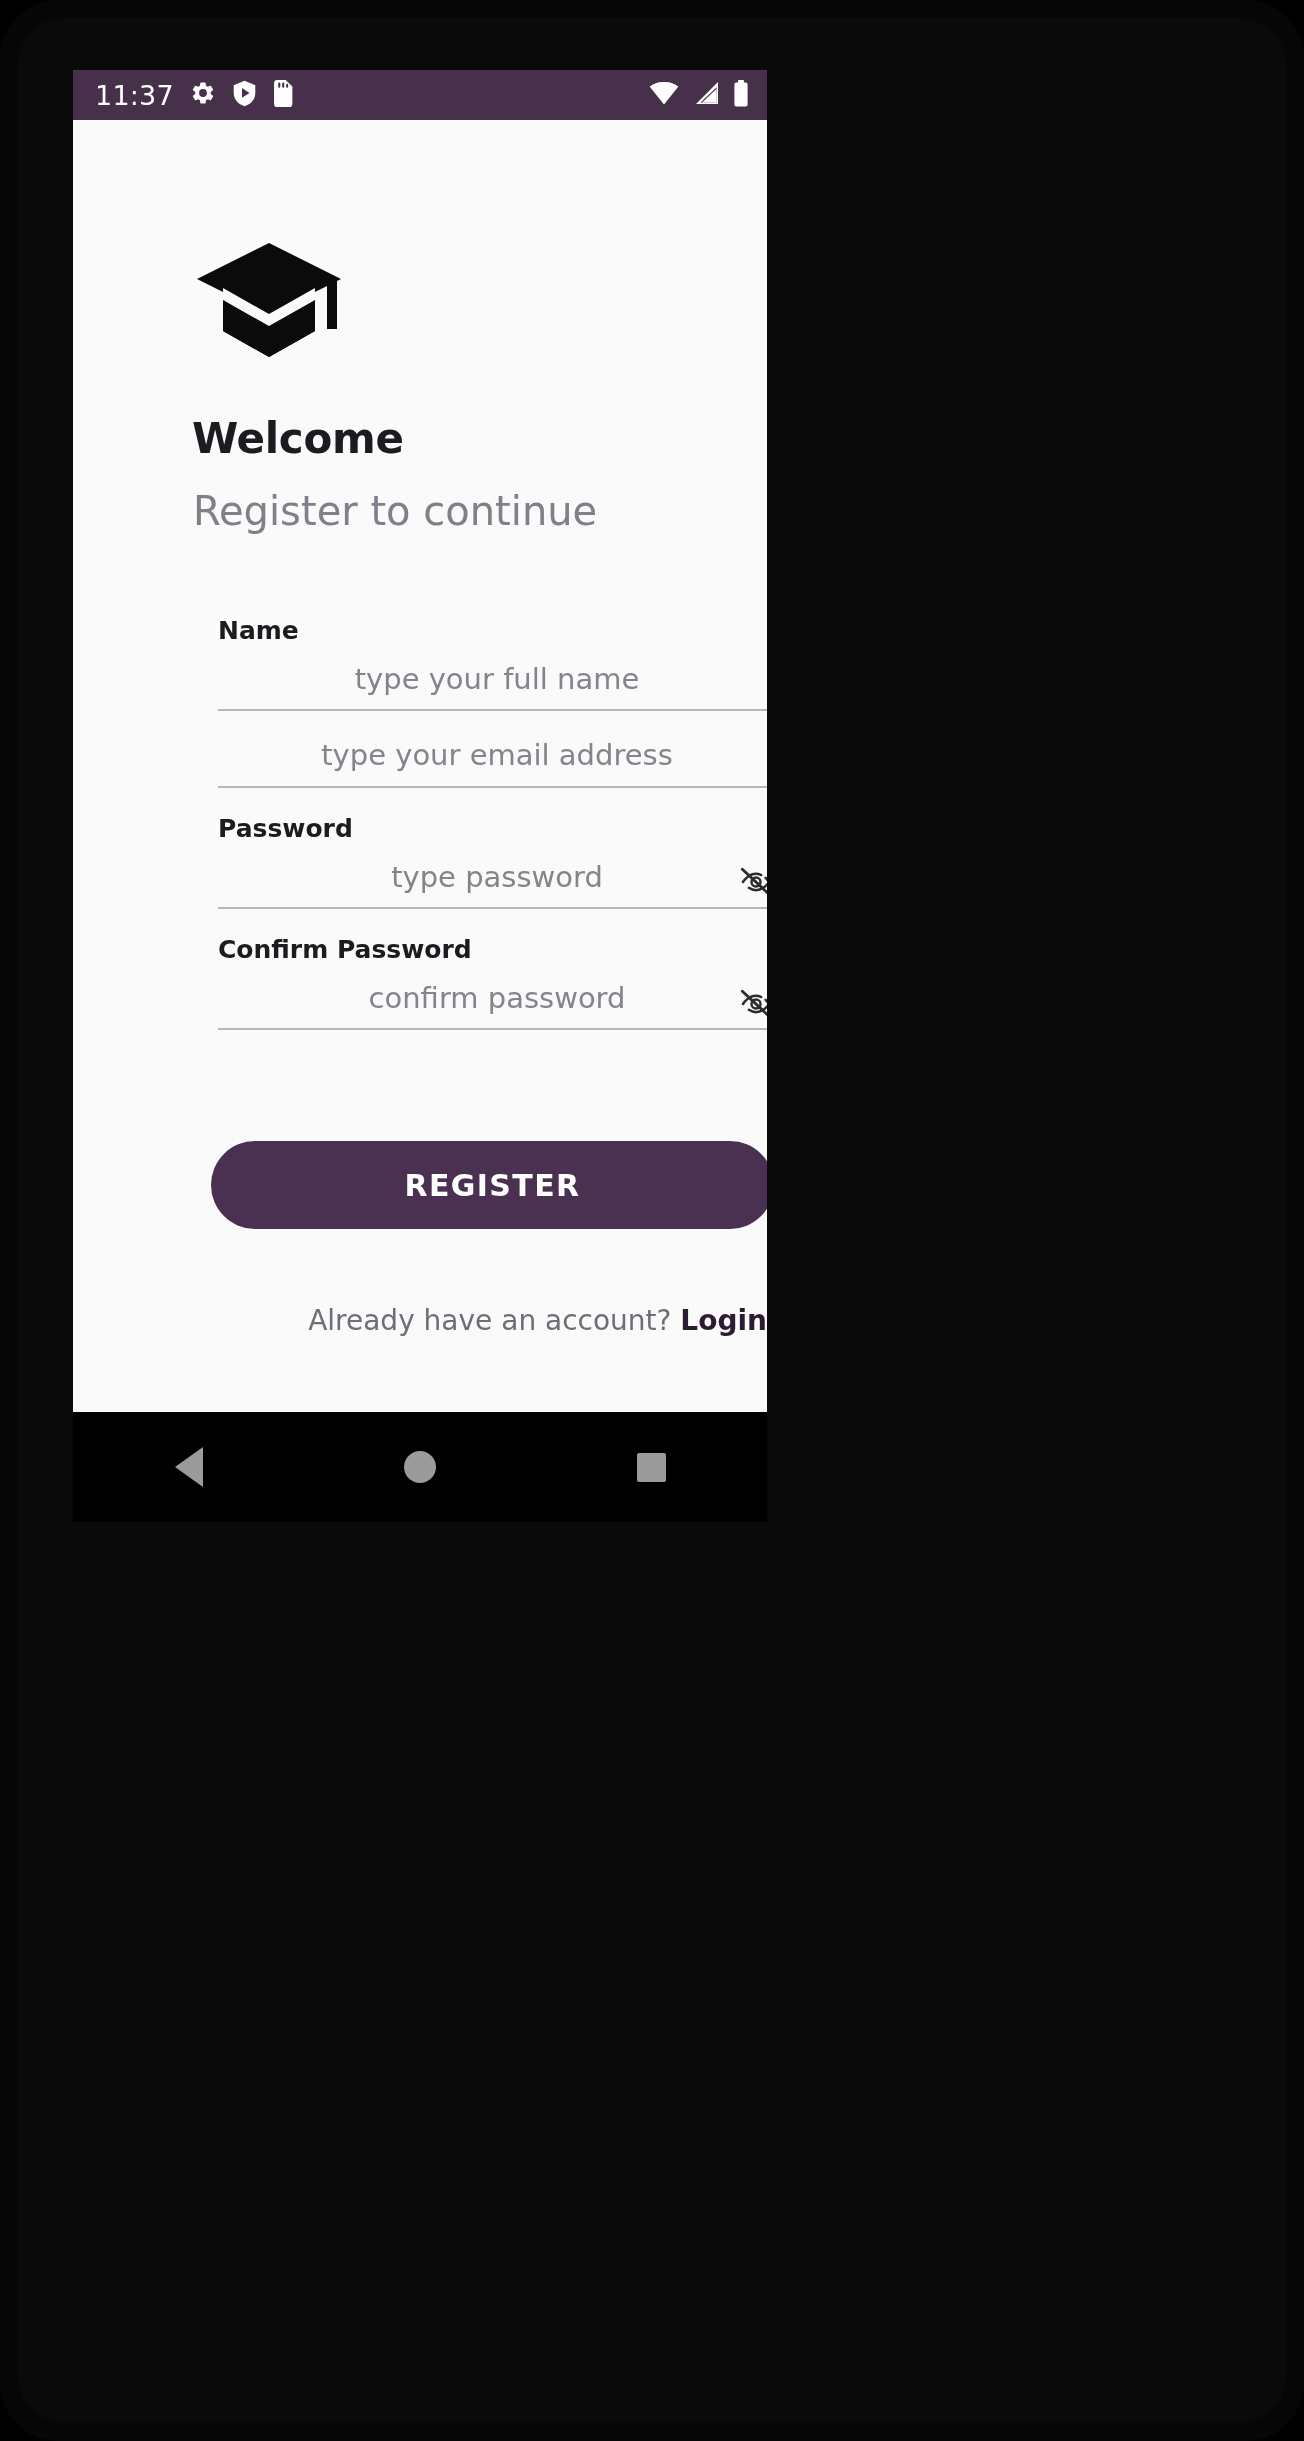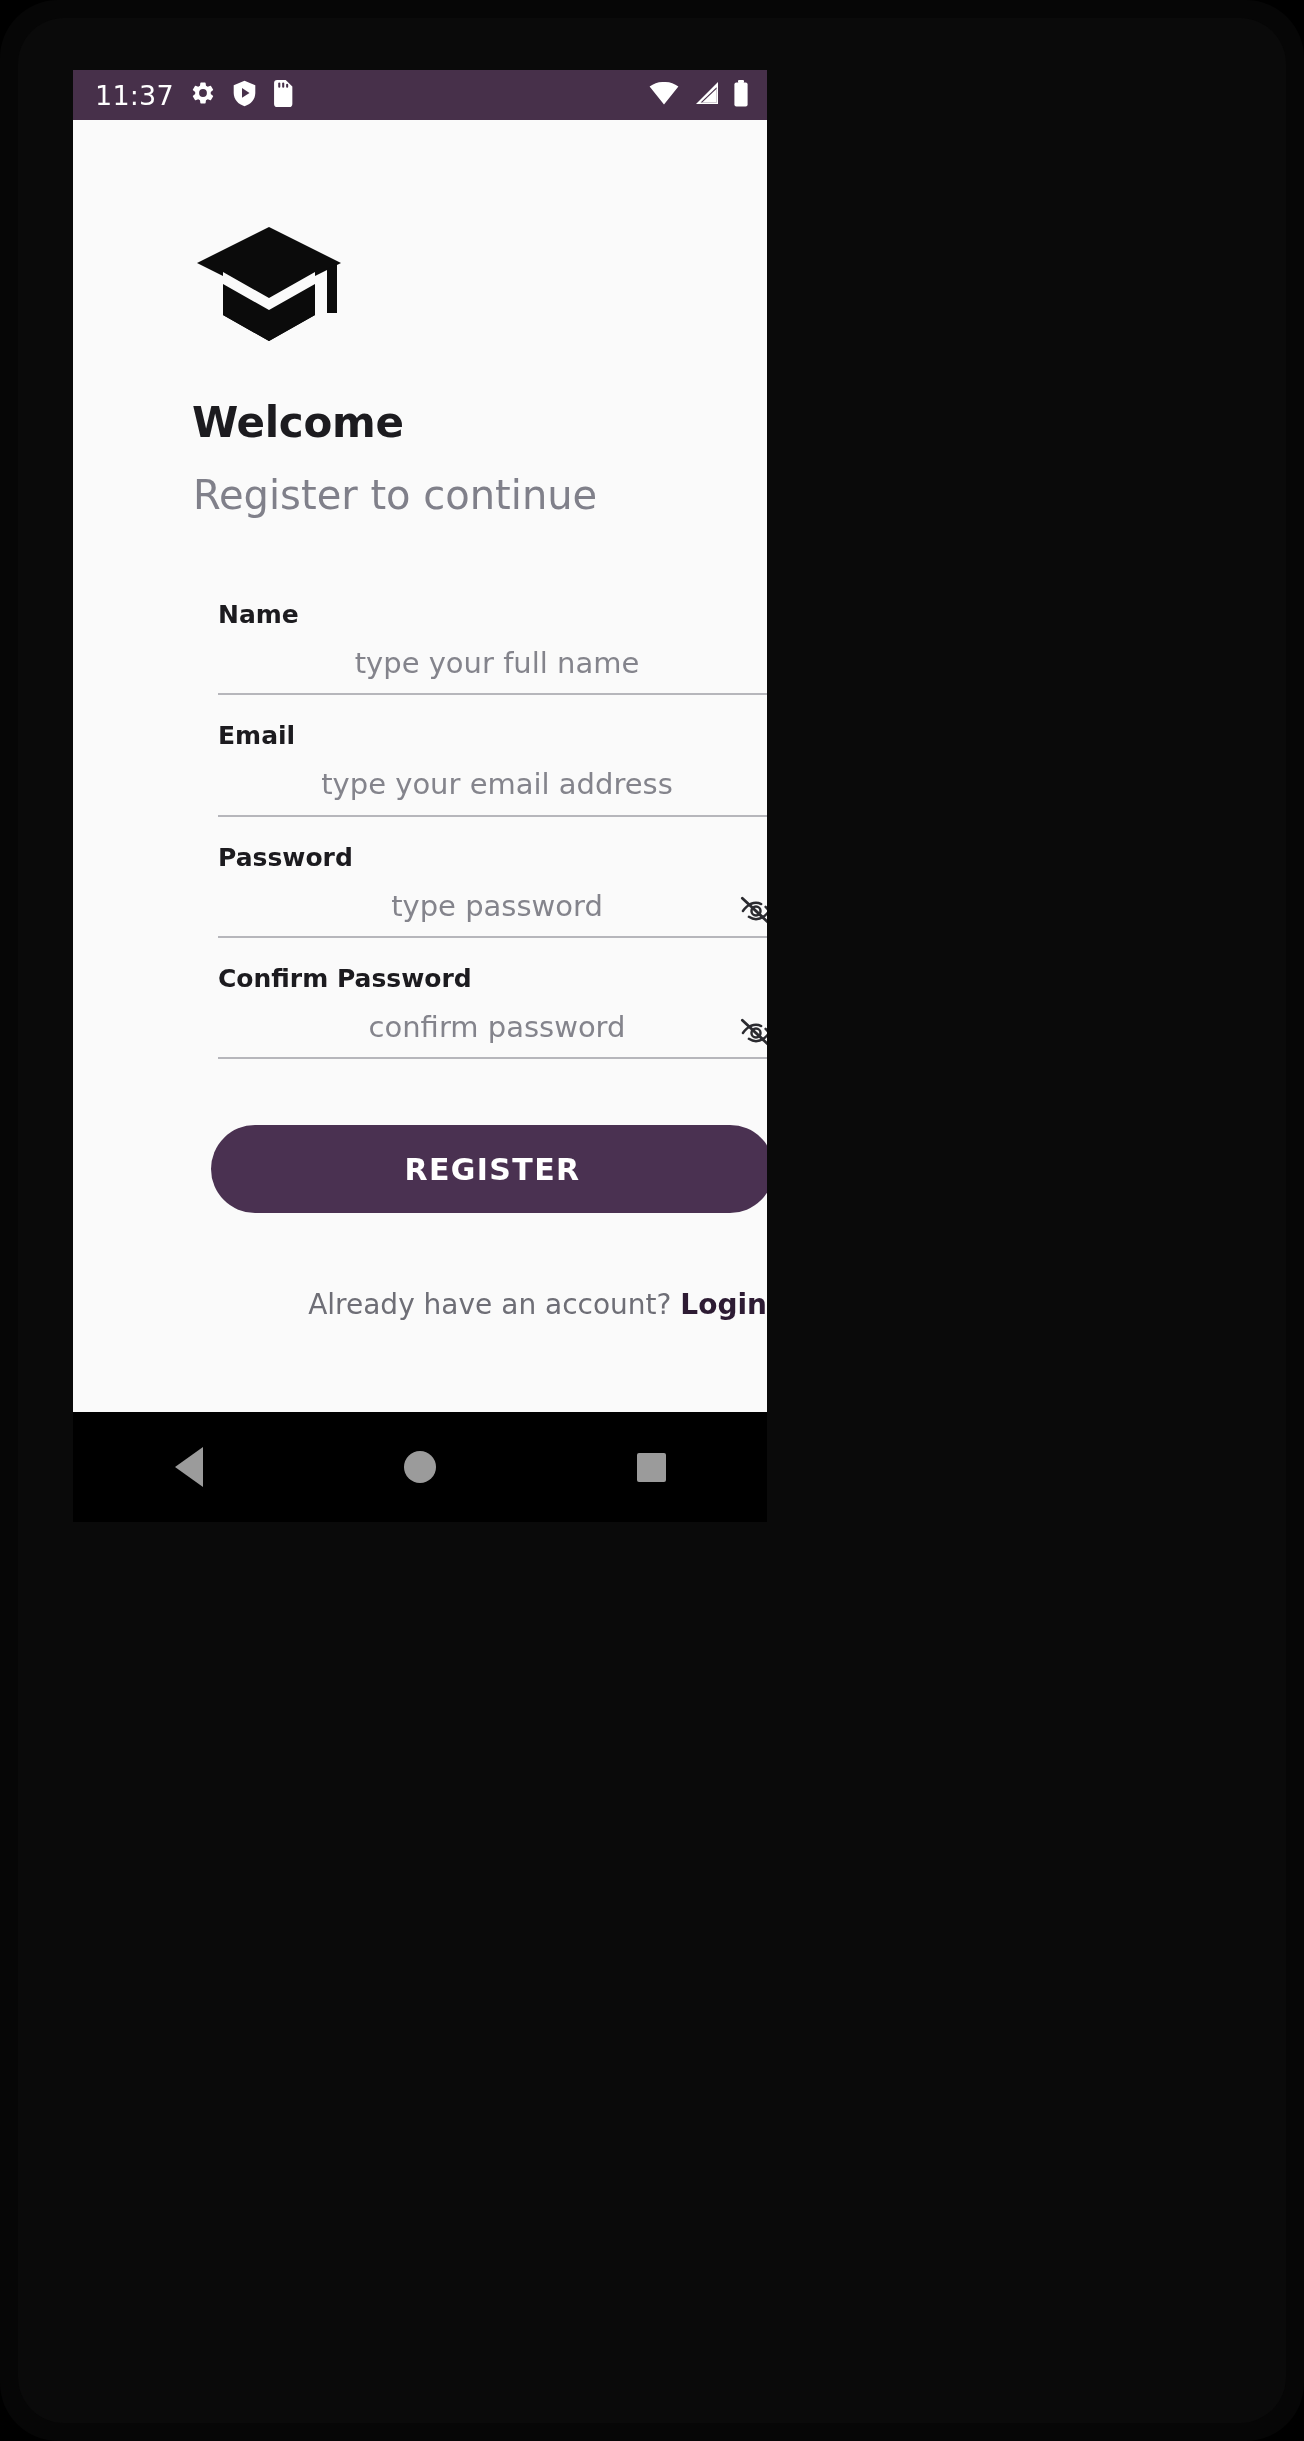--- a/index.html
+++ b/index.html
@@ -58,21 +58,21 @@
     font-size: 27px;
     font-weight: 400;
     letter-spacing: 0.2px;
     line-height: 1;
   }
   .sb-icon { display: block; }
 
   
   #content {
     position: absolute;
-    left: 0; top: 50px;
+    left: 0; top: 66px;
     width: 694px;
     height: 980px;
     background: #fafafa;
   }
 
   #app-logo {
     position: absolute;
     left: 122px;
     top: 105px;
     width: 148px;
@@ -291,21 +291,20 @@
       <form id="form">
 
         <div class="field">
           <label class="field-label">Name</label>
           <div class="field-input-row">
             <input class="field-input" type="text" placeholder="type your full name" style="">
           </div>
         </div>
 
         <div class="field">
-          <label class="field-label">Email</label>
           <div class="field-input-row">
             <input class="field-input" type="text" placeholder="type your email address" style="">
           </div>
         </div>
 
         <div class="field">
           <label class="field-label">Password</label>
           <div class="field-input-row">
             <input class="field-input" type="text" placeholder="type password" style="">
             <button type="button" class="eye-toggle">

